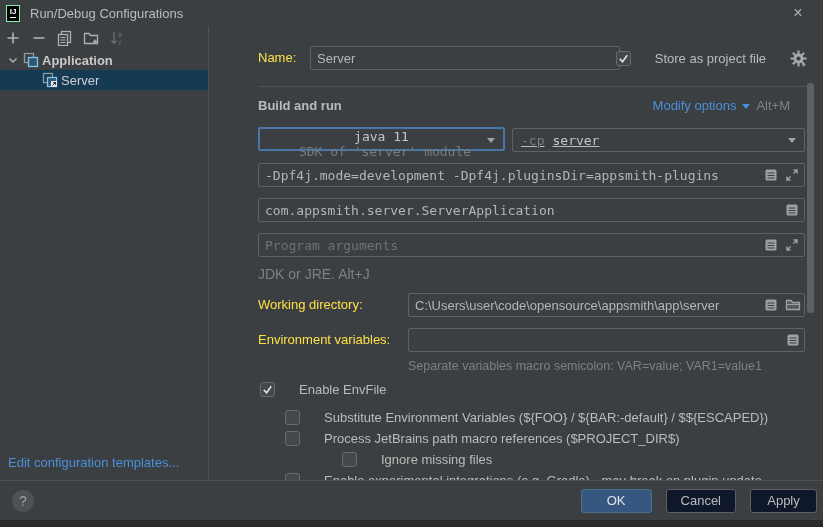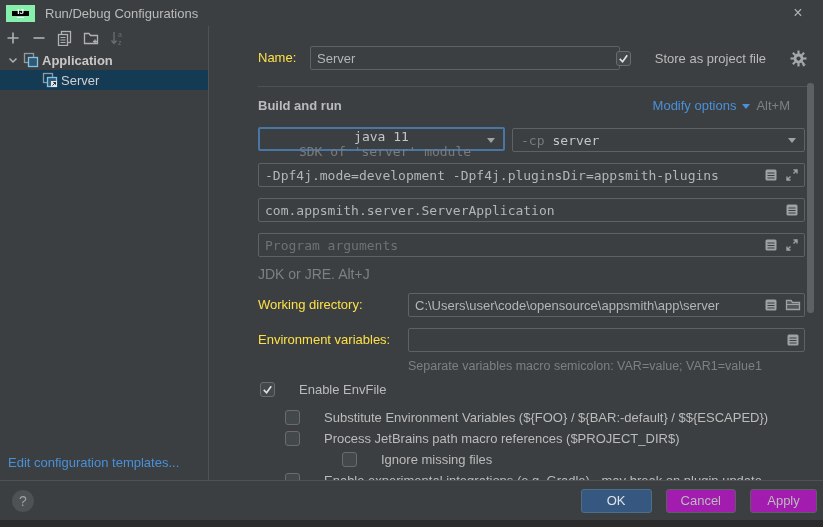--- a/index.html
+++ b/index.html
@@ -4,21 +4,21 @@
 <style>
   * { margin:0; padding:0; box-sizing:border-box; }
   html,body { background:#2b2b2b; }
   body { font-family:"Liberation Sans", sans-serif; }
   #window {
     position:relative; width:823px; height:527px;
     background:#3c3f41; color:#bbbbbb; font-size:13px; overflow:hidden;
   }
   
   .titlebar { position:absolute; top:0; left:0; right:0; height:26px; display:flex; align-items:center; padding:0 8px 0 6px; }
-  .app-logo { width:29px; height:17px; background:#000; border:6px solid #86efac; display:flex; align-items:center; justify-content:center; flex:0 0 auto; }
+  .app-logo { width:14px; height:17px; background:#000; border:1px solid #86efac; display:flex; align-items:center; justify-content:center; flex:0 0 auto; }
   .app-logo span { color:#fff; font-size:8px; font-weight:bold; line-height:1; border-bottom:1px solid #fff; padding-bottom:1px; }
   .title-text { margin-left:10px; color:#bbbbbb; }
   .close-x { position:absolute; right:16px; top:4px; width:18px; height:18px; color:#afb1b3; font-size:16px; line-height:18px; text-align:center; cursor:default; }
   
   .sidebar { position:absolute; top:26px; left:0; width:209px; bottom:47px; border-right:1px solid #515151; }
   .side-toolbar { display:flex; gap:10px; padding:4px 0 4px 5px; align-items:center; height:24px; }
   .tbtn { width:16px; height:16px; display:flex; align-items:center; justify-content:center; }
   .tree-row { height:20px; display:flex; align-items:center; }
   .tree-row.group { padding-left:5px; font-weight:bold; color:#c8c8c8; }
   .tree-row.selected { background:#153a54; padding-left:42px; color:#d0d0d0; }
@@ -48,21 +48,21 @@
   .cbrow { position:absolute; display:flex; align-items:center; gap:24px; color:#bbbbbb; }
   .cb { width:15px; height:15px; background:#43494a; border:1px solid #6b6b6b; border-radius:3px; flex:0 0 auto; position:relative; }
   .modify-row { display:flex; align-items:center; gap:6px; }
   .link-blue { color:#4a90d9; cursor:pointer; }
   .chev-sm { width:0; height:0; border-left:4px solid transparent; border-right:4px solid transparent; border-top:5px solid #4a90d9; margin-top:2px; }
   .scroll-thumb { position:absolute; right:9px; top:57px; width:7px; height:230px; background:#5d6163; border-radius:3px; }
   
   .footer { position:absolute; left:0; right:0; bottom:7px; height:40px; border-top:1px solid #515151; background:#3c3f41; display:flex; align-items:center; }
   .help-btn { position:absolute; left:12px; width:22px; height:22px; border-radius:50%; background:#4e5254; color:#9da2a6; font-size:14px; display:flex; align-items:center; justify-content:center; }
   .btns { position:absolute; right:6px; display:flex; gap:14px; }
-  .btn { height:24px; min-width:67px; padding:0 14px; background:#a21caf; border:1px solid #5e6060; border-radius:3px; color:#bbbbbb; font-size:13px; font-family:"Liberation Sans", sans-serif; }
+  .btn { height:24px; min-width:67px; padding:0 14px; background:#0f172a; border:1px solid #5e6060; border-radius:3px; color:#bbbbbb; font-size:13px; font-family:"Liberation Sans", sans-serif; }
   .btn.primary { background:#365880; border-color:#4c708c; color:#dfe3e6; min-width:71px; }
   .bottom-strip { position:absolute; left:0; right:0; bottom:0; height:7px; background:#2b2b2b; }
 </style>
 </head>
 <body>
 
 <div id="window">
 
   <div class="titlebar">
     <div class="app-logo">
@@ -172,21 +172,21 @@
       <span class="link-blue">Modify options</span>
       <span class="chev-sm"></span>
       <span class="hint" style="font-size:13px">Alt+M</span>
     </div>
 
     <div class="combo focused" style="left:14px; top:101px; width:247px;">
       <span class="valtxt">java 11</span>
       <span class="dimtxt" style="margin-left:7px">SDK of 'server' module</span>
       <span class="arrow"></span>
     </div>
-    <div class="combo" style="left:268px; top:102px; right:18px;">
+    <div class="combo" style="left:268px; top:102px; right:18px;text-decoration:underline;">
       <span class="dimtxt">-cp</span>
       <span class="valtxt" style="margin-left:8px">server</span>
       <span class="arrow"></span>
     </div>
 
     <div class="fldwrap mono" style="left:14px; top:137px; right:18px;">
       <input class="fld" value="-Dpf4j.mode=development -Dpf4j.pluginsDir=appsmith-plugins" style="">
       <span class="fld-ic" style="right:26px">
         <svg width="16" height="16" viewBox="0 0 16 16">
             <rect x="2.5" y="2.5" width="11" height="11" rx="1.5" fill="#9da2a6"></rect>

